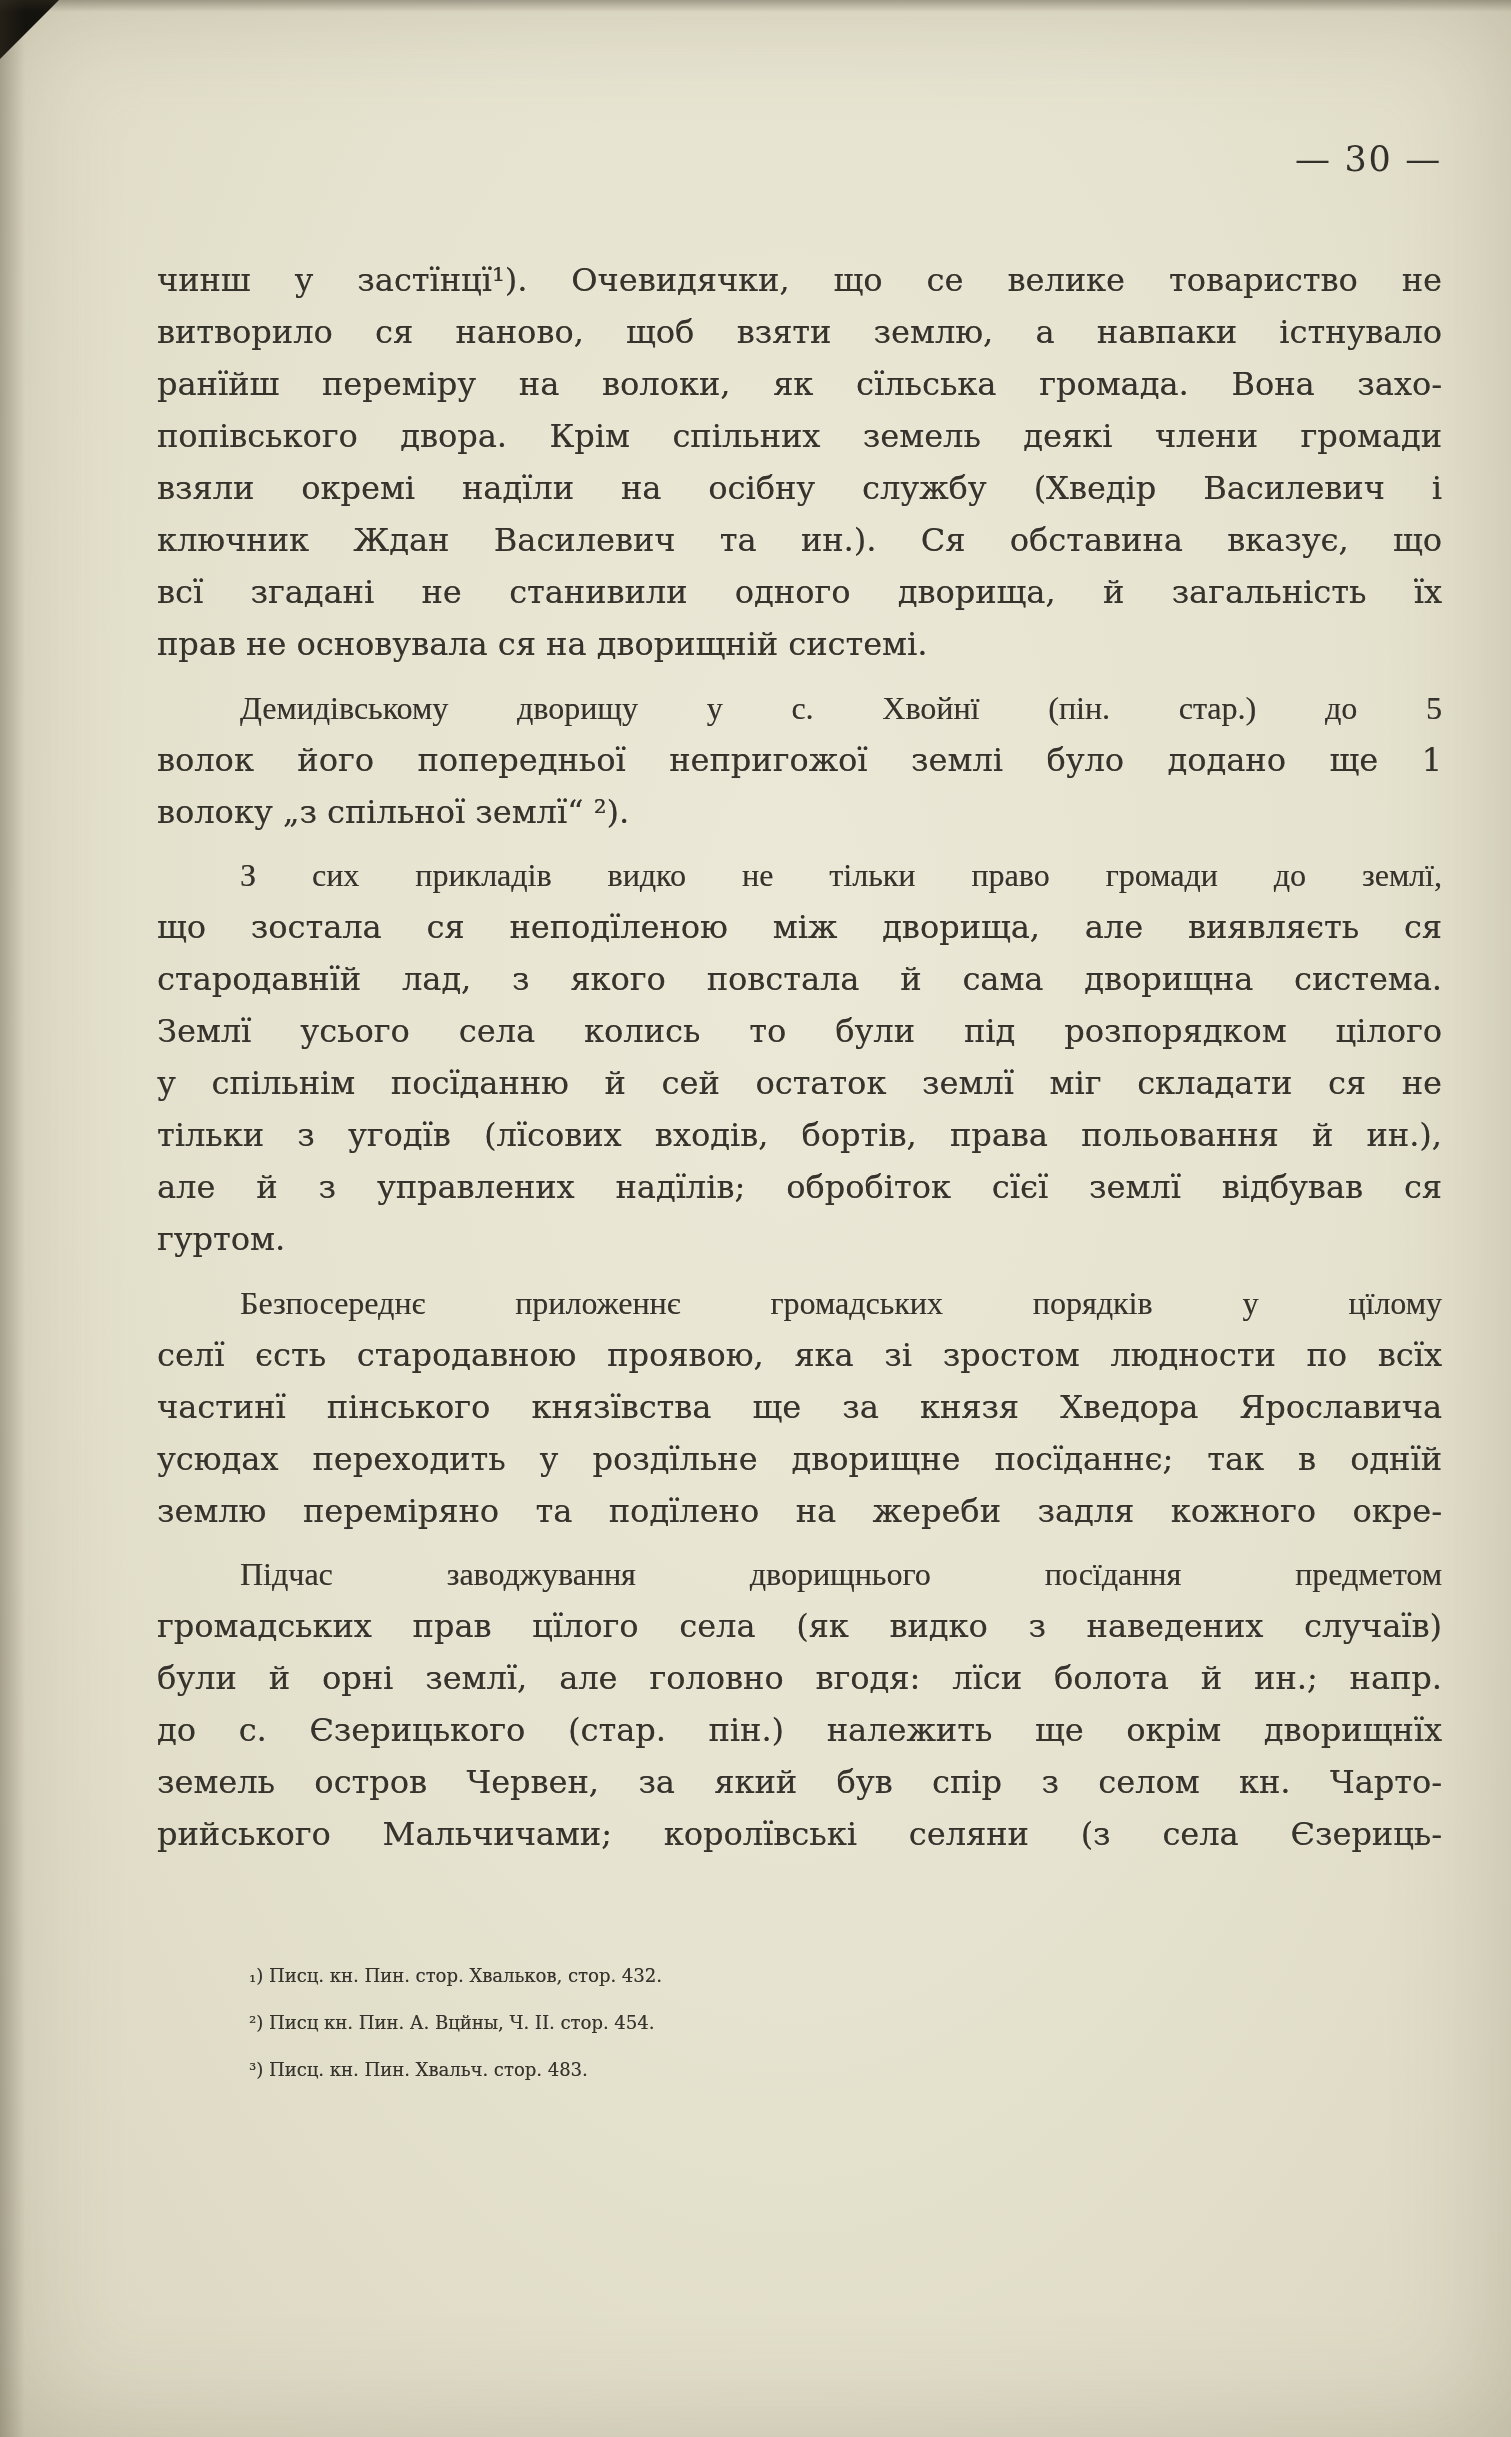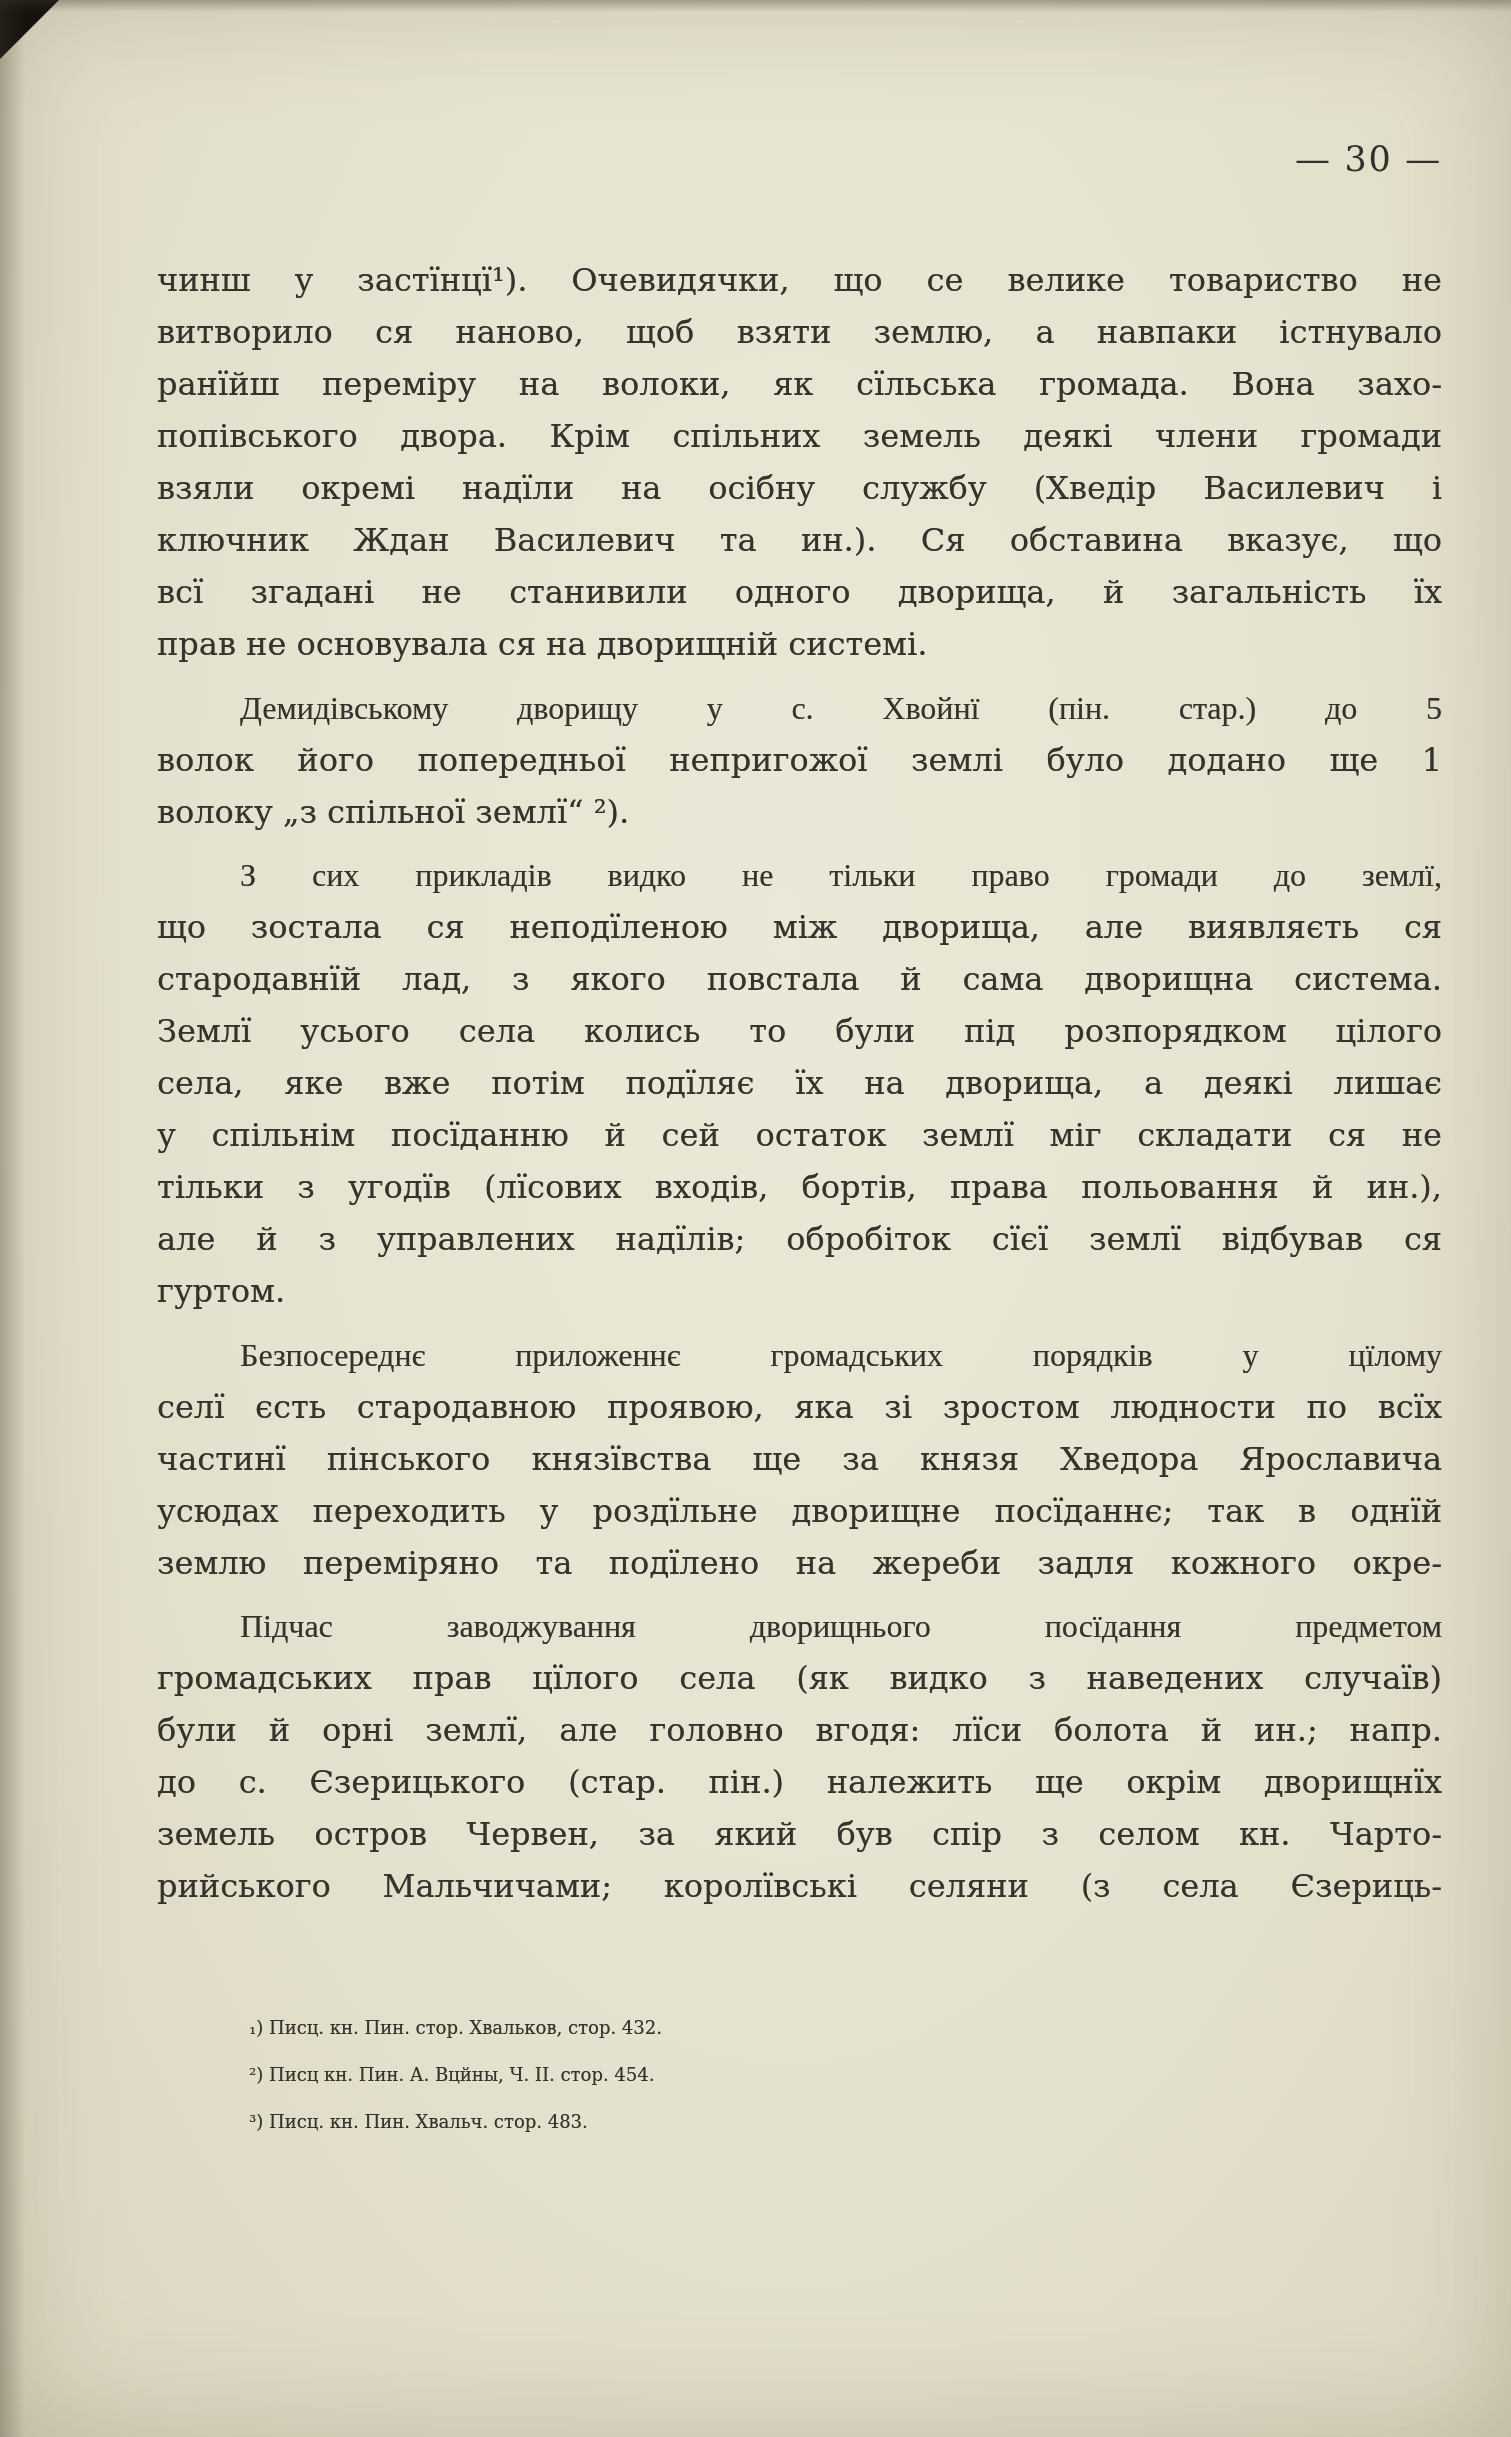--- a/index.html
+++ b/index.html
@@ -84,21 +84,20 @@
         <div class="paragraph">
           <div class="line indent">Демидівському дворищу у с. Хвойнї (пін. стар.) до 5</div>
           <div class="line">волок його попередньої непригожої землі було додано ще 1</div>
           <div class="line last">волоку „з спільної землї“ ²).</div>
         </div>
         <div class="paragraph">
           <div class="line indent">З сих прикладів видко не тільки право громади до землї,</div>
           <div class="line">що зостала ся неподїленою між дворища, але виявляєть ся</div>
           <div class="line">стародавнїй лад, з якого повстала й сама дворищна система.</div>
           <div class="line">Землї усього села колись то були під розпорядком цілого</div>
-          <div class="line">села, яке вже потім подїляє їх на дворища, а деякі лишає</div>
           <div class="line">у спільнім посїданню й сей остаток землї міг складати ся не</div>
           <div class="line">тільки з угодїв (лїсових входів, бортів, права польовання й ин.),</div>
           <div class="line">але й з управлених надїлів; обробіток сїєї землї відбував ся</div>
           <div class="line last">гуртом.</div>
         </div>
         <div class="paragraph">
           <div class="line indent">Безпосереднє приложеннє громадських порядків у цїлому</div>
           <div class="line">селї єсть стародавною проявою, яка зі зростом людности по всїх</div>
           <div class="line">частинї пінського князївства ще за князя Хведора Ярославича</div>
           <div class="line">усюдах переходить у роздїльне дворищне посїданнє; так в однїй</div>

